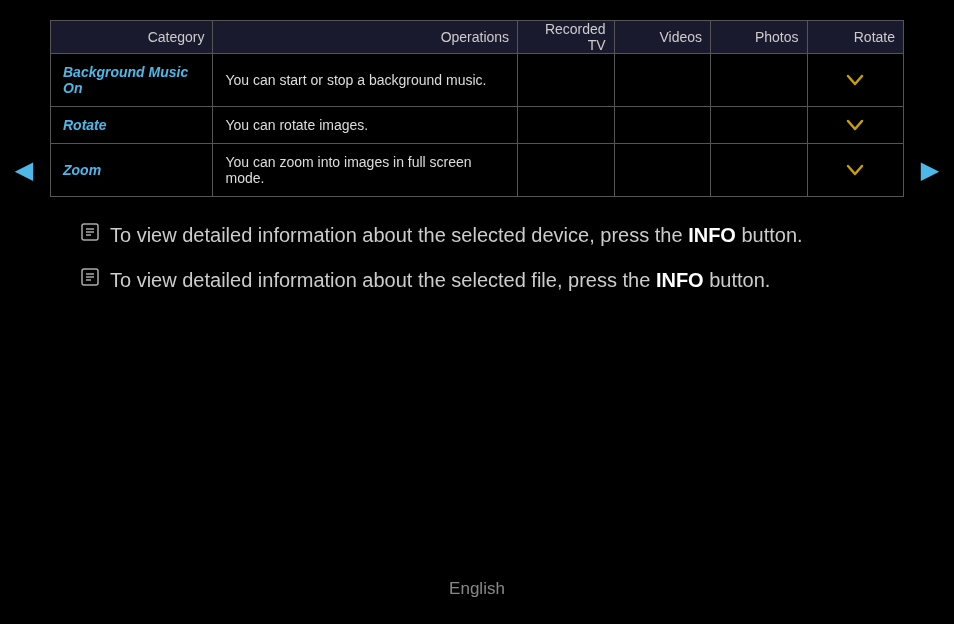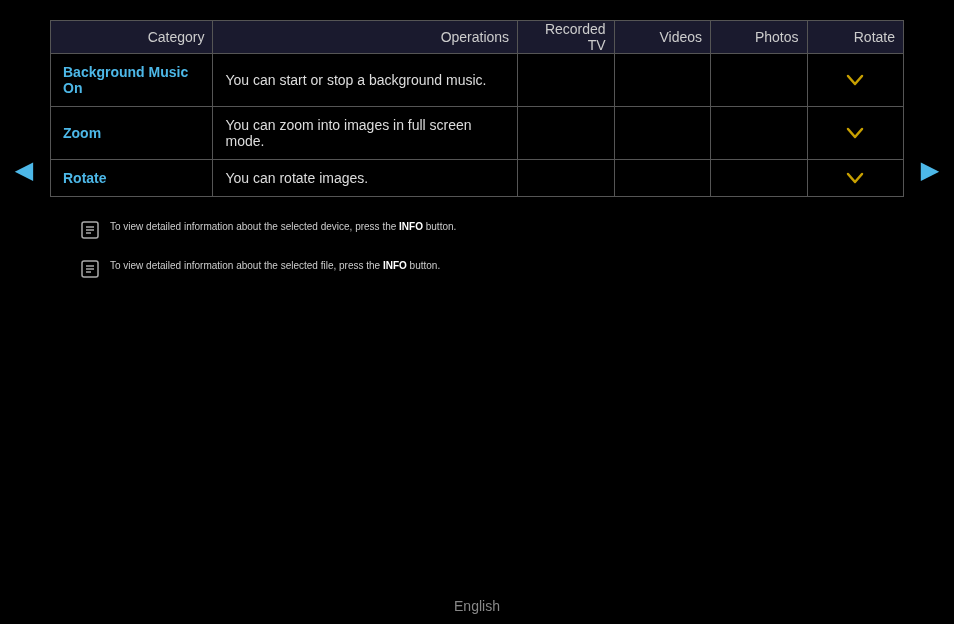--- a/index.html
+++ b/index.html
@@ -60,20 +60,21 @@
       padding: 10px 12px;
       font-size: 14px;
       color: #ddd;
       vertical-align: middle;
     }
 
     .category-col {
       width: 160px;
       color: #4db8e8 !important;
       font-weight: bold;
+      font-style: italic;
     }
 
     .operations-col {
       width: 300px;
     }
 
     .check-col {
       width: 95px;
       text-align: center;
     }
@@ -91,23 +92,23 @@
     }
 
     
     .notes-section {
       margin-top: 22px;
       padding: 0 30px;
     }
 
     .note-item {
       display: flex;
-      align-items: flex-start;
+      align-items: flex-end;
       margin-bottom: 14px;
-      font-size: 10px;
+      font-size: 20px;
       color: #ccc;
       line-height: 1.5;
     }
 
     .note-icon {
       margin-right: 10px;
       flex-shrink: 0;
       margin-top: 1px;
     }
 
@@ -117,26 +118,26 @@
     }
 
     .note-text strong {
       color: #fff;
       font-weight: bold;
     }
 
     
     .footer {
       position: absolute;
-      bottom: 10px;
+      bottom: 25px;
       left: 0;
       right: 0;
       text-align: center;
       color: #888;
-      font-size: 14px;
+      font-size: 17px;
     }
   </style>
 </head>
 <body>
 
 <div class="main-container">
 
   <div class="nav-arrow nav-arrow-left">
     <span>◀</span>
   </div>
@@ -165,36 +166,36 @@
           <td class="check-col"></td>
           <td class="check-col">
             <div class="chevron">
               <svg width="18" height="12" viewBox="0 0 18 12" fill="none" xmlns="http://www.w3.org/2000/svg">
                 <path d="M2 2L9 10L16 2" stroke="#c8a000" stroke-width="2.5" stroke-linecap="round" stroke-linejoin="round"></path>
               </svg>
             </div>
           </td>
         </tr>
         <tr>
-          <td class="category-col">Zoom</td>
-          <td class="operations-col">You can zoom into images in full screen mode.</td>
+          <td class="category-col">Rotate</td>
+          <td class="operations-col">You can rotate images.</td>
           <td class="check-col"></td>
           <td class="check-col"></td>
           <td class="check-col"></td>
           <td class="check-col">
             <div class="chevron">
               <svg width="18" height="12" viewBox="0 0 18 12" fill="none" xmlns="http://www.w3.org/2000/svg">
                 <path d="M2 2L9 10L16 2" stroke="#c8a000" stroke-width="2.5" stroke-linecap="round" stroke-linejoin="round"></path>
               </svg>
             </div>
           </td>
         </tr>
         <tr>
-          <td class="category-col">Rotate</td>
-          <td class="operations-col">You can rotate images.</td>
+          <td class="category-col">Zoom</td>
+          <td class="operations-col">You can zoom into images in full screen mode.</td>
           <td class="check-col"></td>
           <td class="check-col"></td>
           <td class="check-col"></td>
           <td class="check-col">
             <div class="chevron">
               <svg width="18" height="12" viewBox="0 0 18 12" fill="none" xmlns="http://www.w3.org/2000/svg">
                 <path d="M2 2L9 10L16 2" stroke="#c8a000" stroke-width="2.5" stroke-linecap="round" stroke-linejoin="round"></path>
               </svg>
             </div>
           </td>

